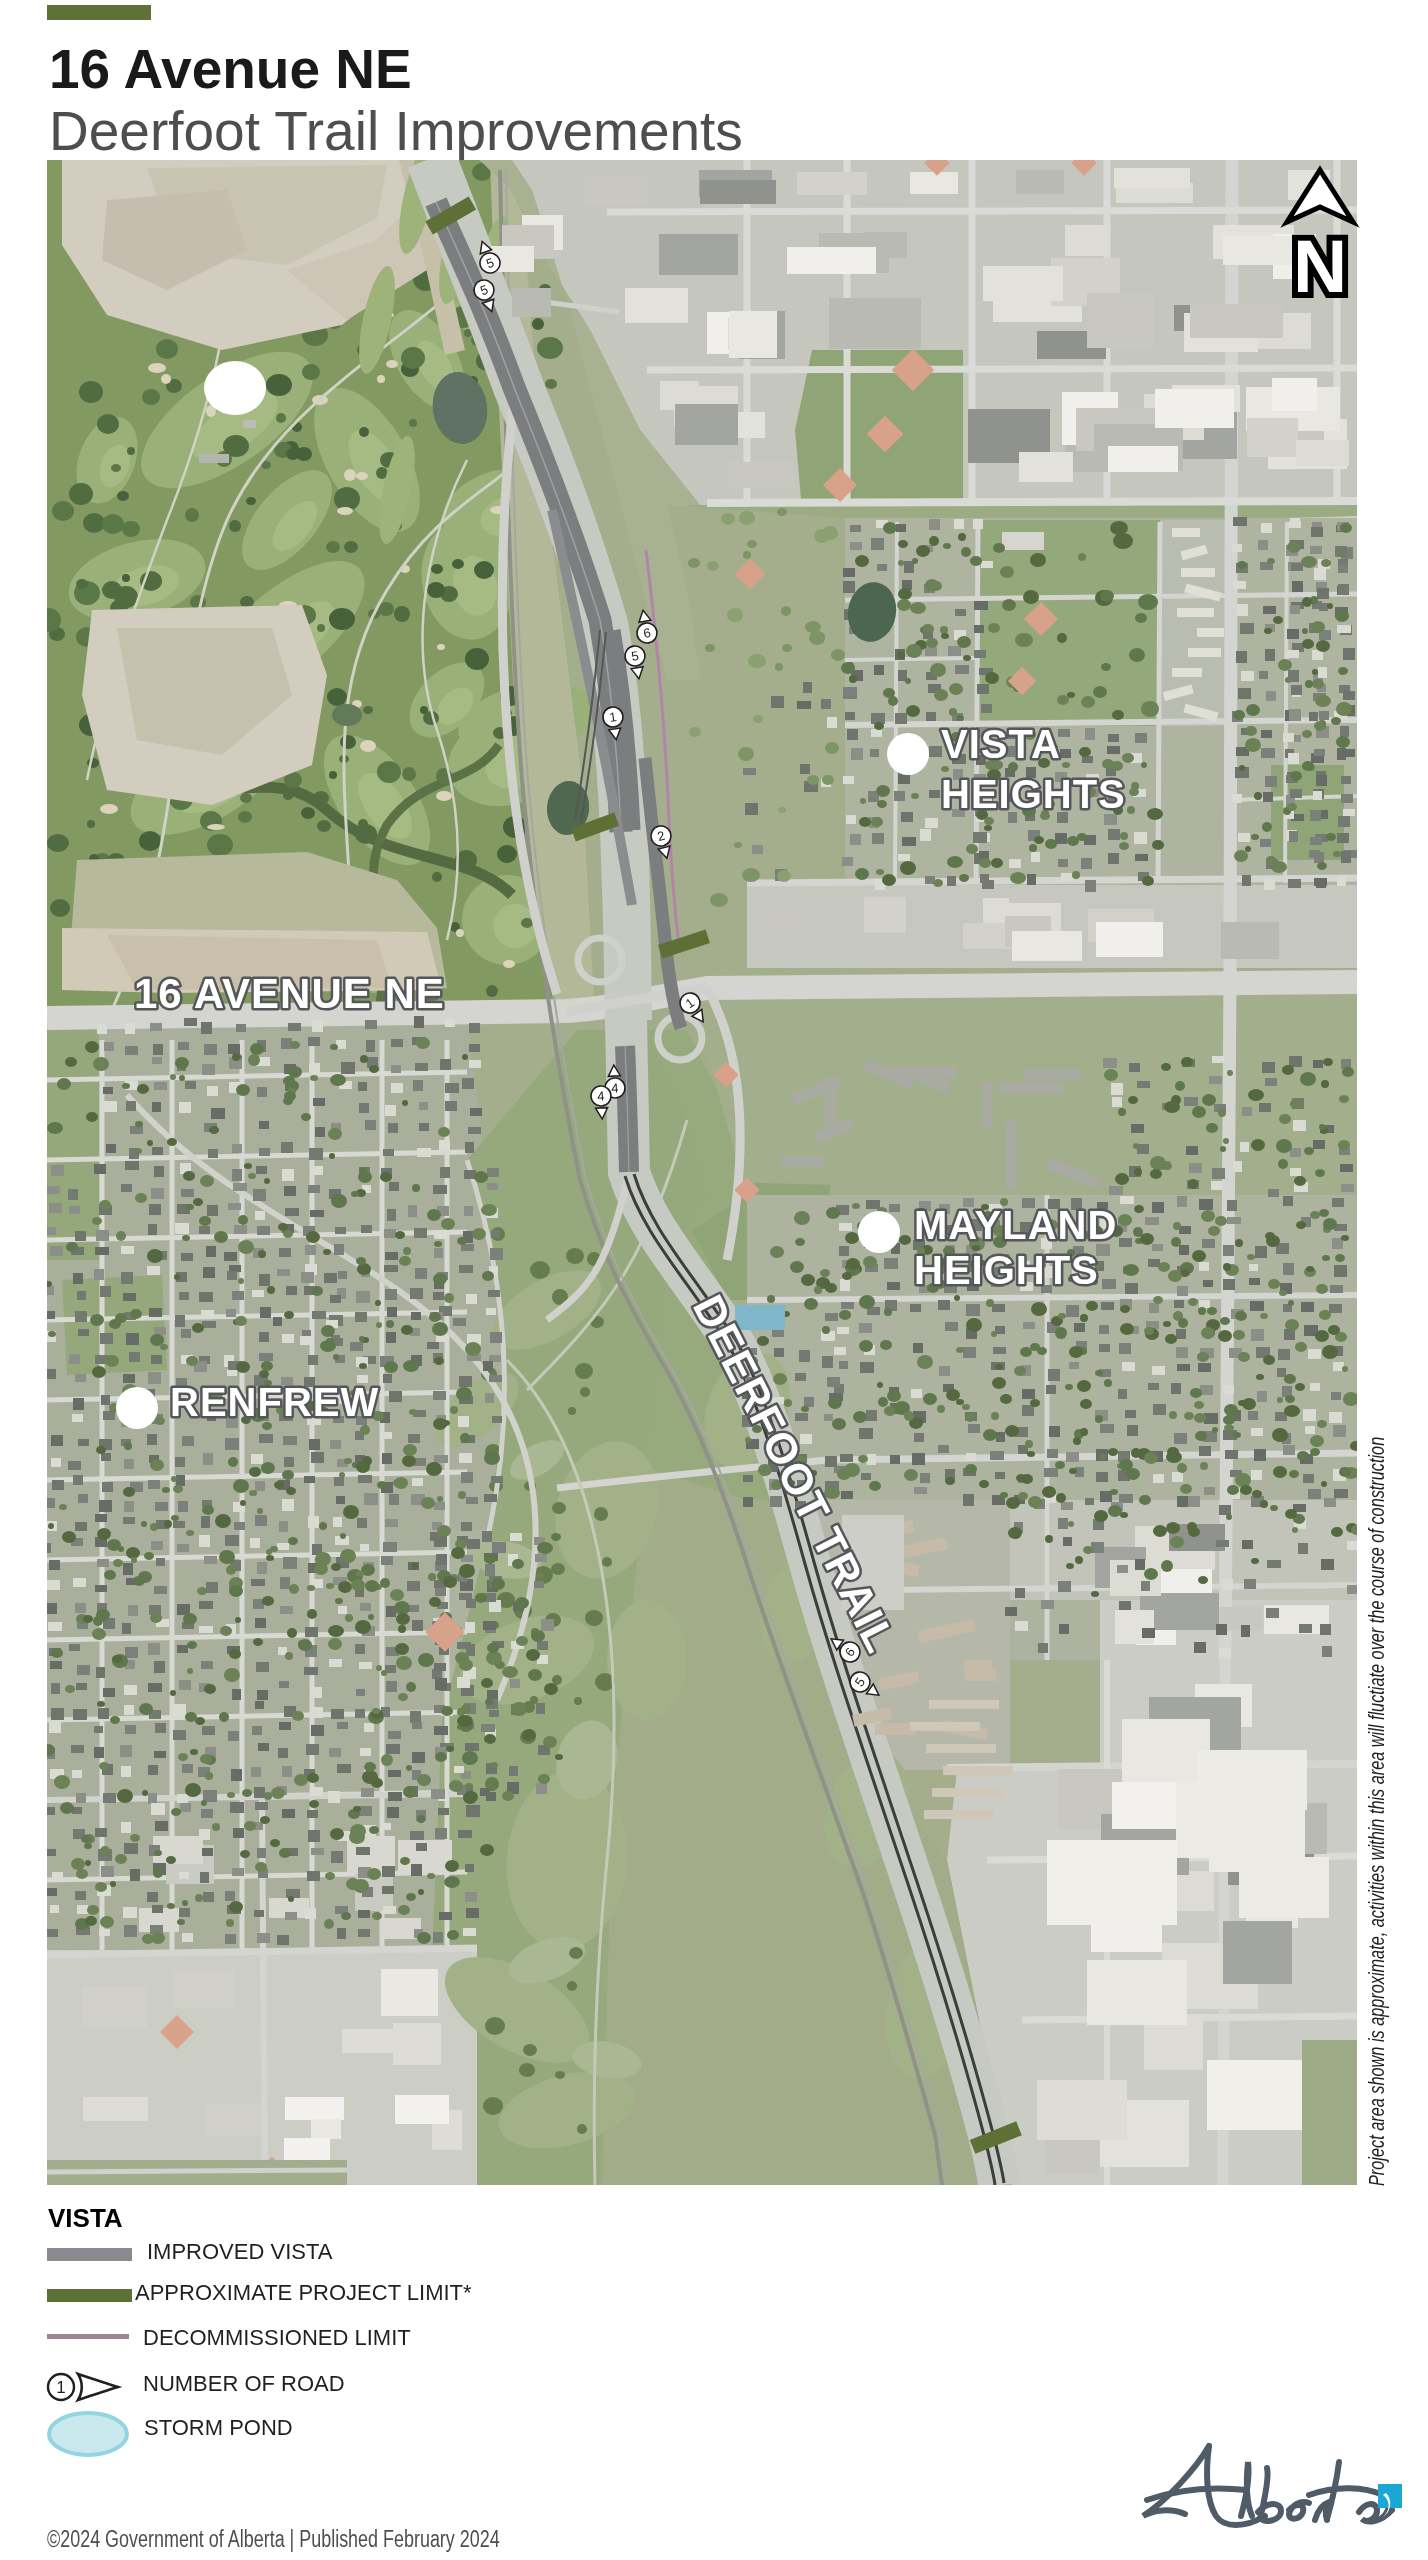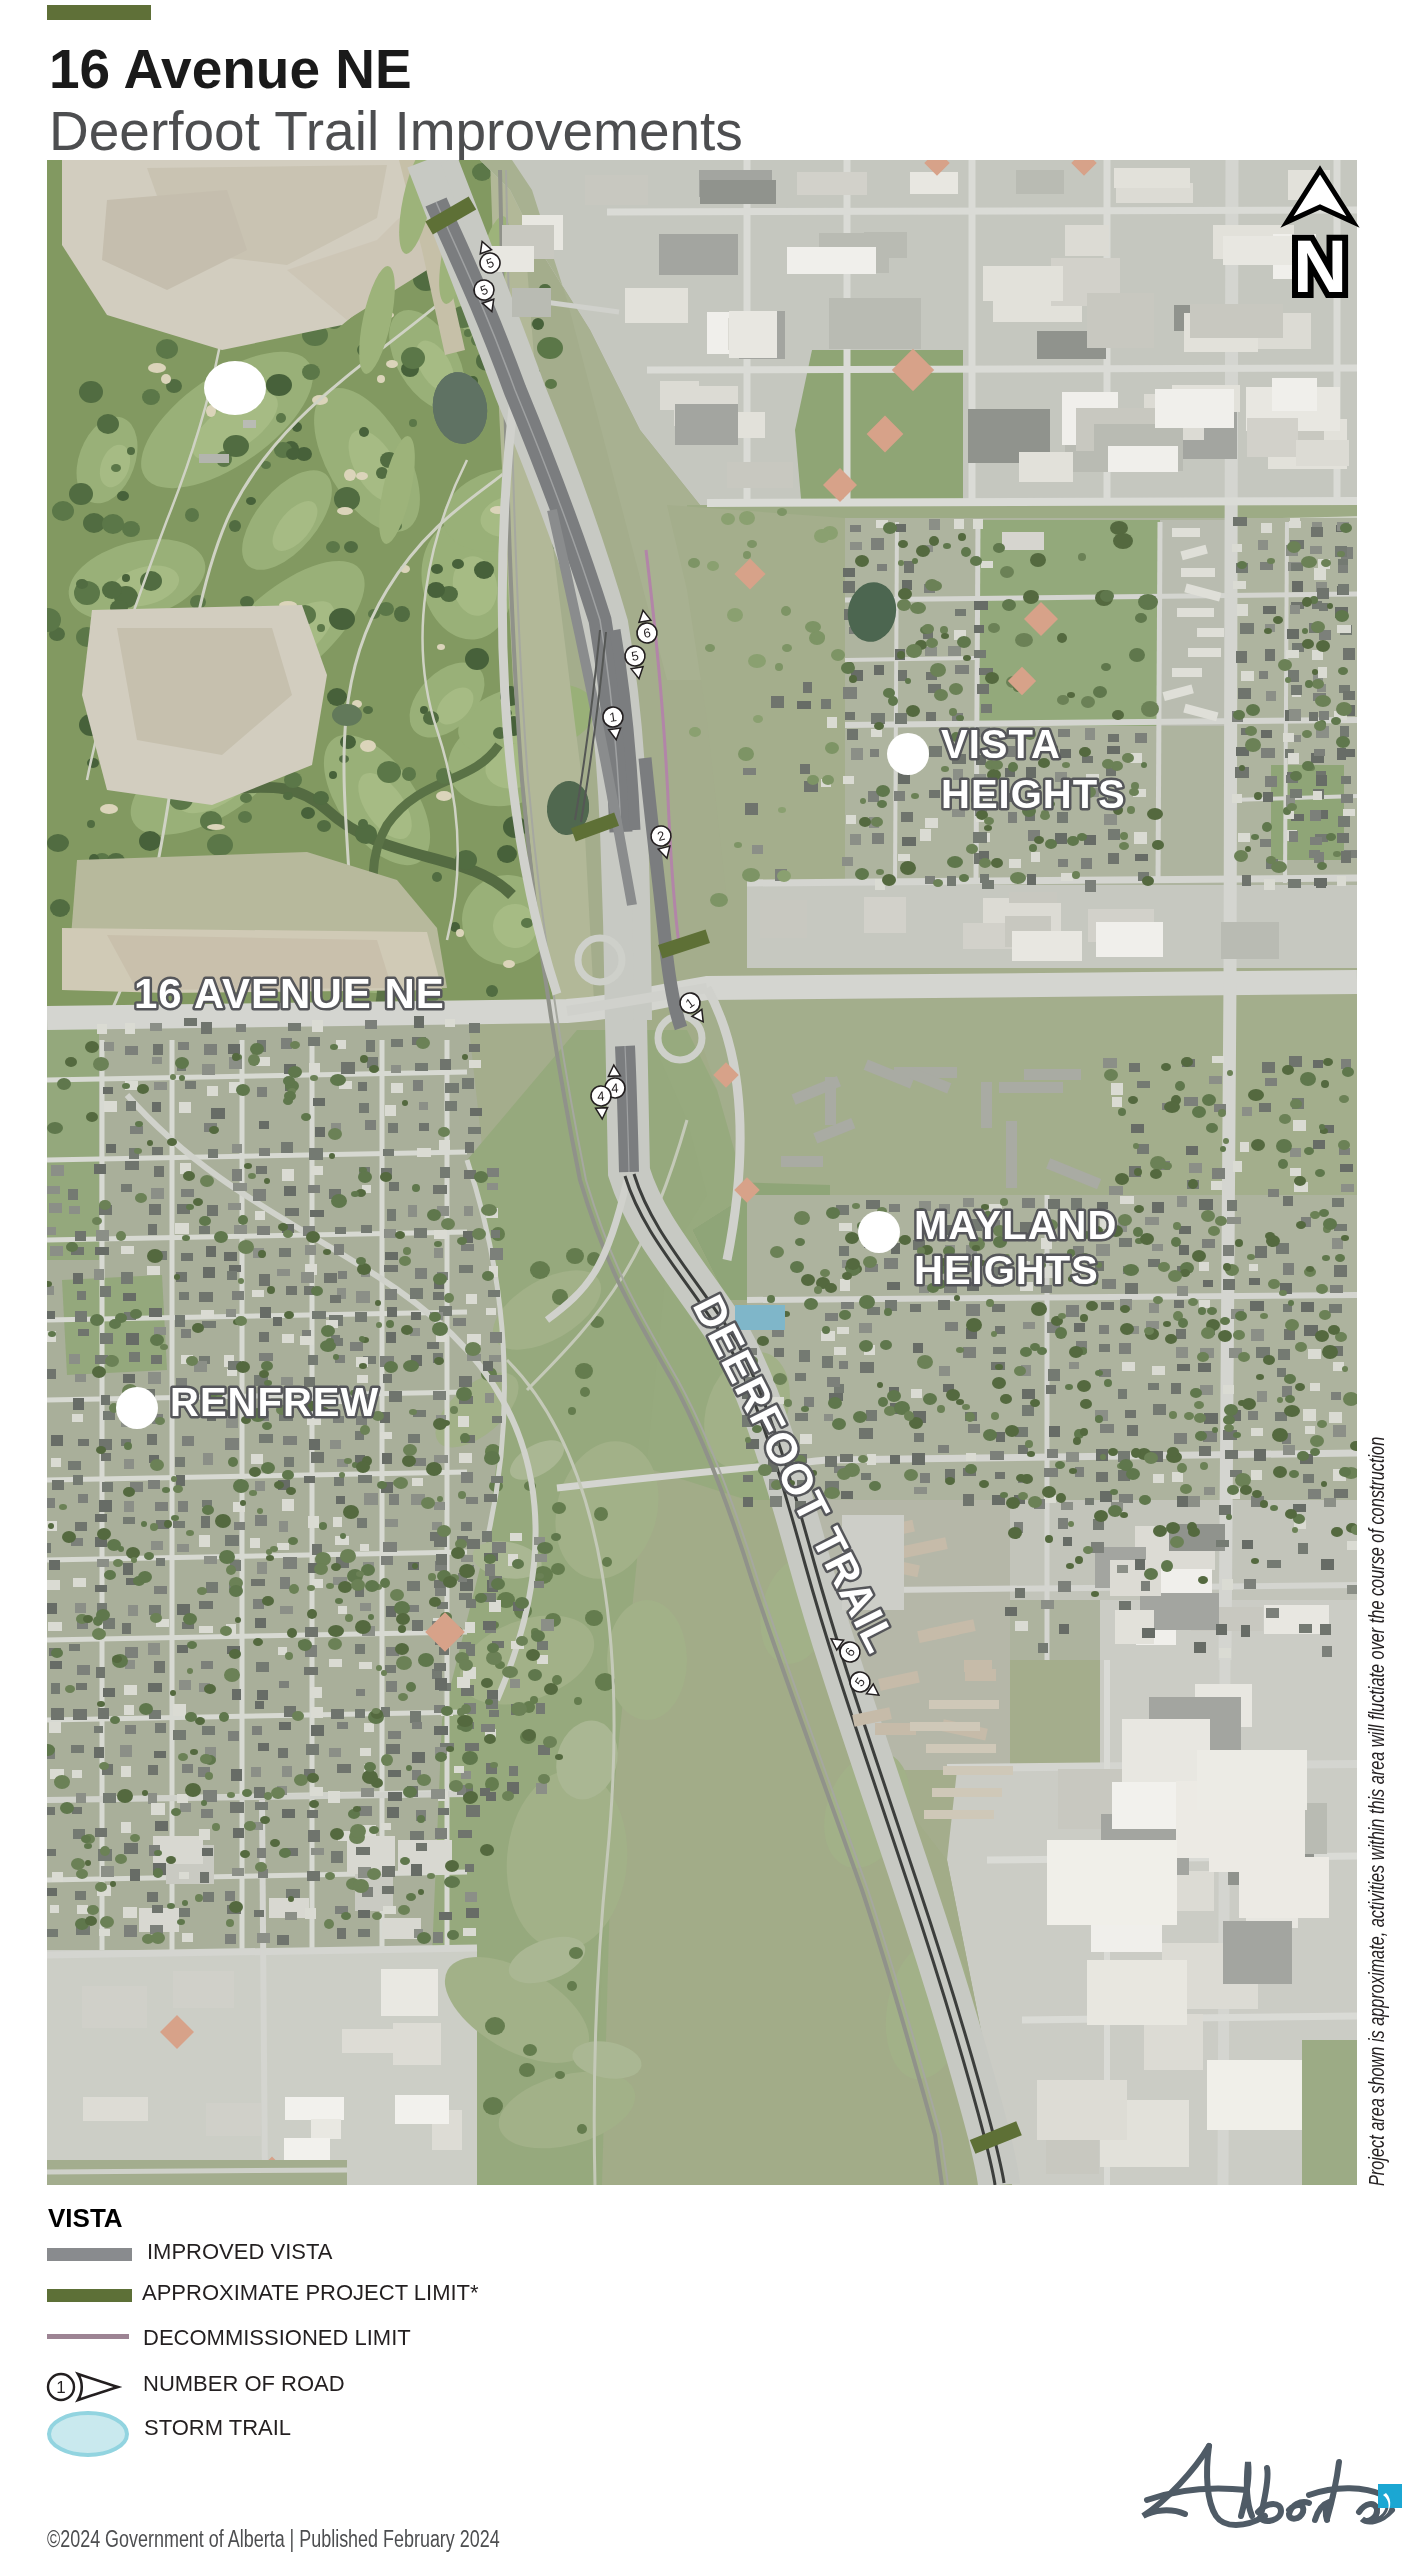--- a/index.html
+++ b/index.html
@@ -3021,33 +3021,33 @@
 </div>
 <svg class="abs" style="left:1280px;top:163px" width="80" height="140" viewBox="0 0 80 140">
 <path d="M 40,7 L 73,59 L 40,44 L 7,59 Z" fill="#ffffff" stroke="#000000" stroke-width="5" stroke-linejoin="miter"></path>
 <text x="40" y="129" font-family="Liberation Sans, sans-serif" font-weight="bold" font-size="75" text-anchor="middle" fill="#ffffff" stroke="#000000" stroke-width="12" paint-order="stroke">N</text>
 </svg>
 <div class="abs" style="left:1364px;top:2186px;transform-origin:0 0;transform:rotate(-90deg) scaleX(0.74);font-size:22px;font-style:italic;color:#231f20;white-space:nowrap">Project area shown is approximate, activities within this area will fluctiate over the course of construction</div>
 <div class="abs" style="left:48px;top:2203px;font-size:26px;font-weight:bold;color:#000">VISTA</div>
 <div class="abs" style="left:47px;top:2248px;width:85px;height:13px;background:#898b8e"></div>
 <div class="abs" style="left:147px;top:2239px;font-size:22px;color:#231f20">IMPROVED VISTA</div>
 <div class="abs" style="left:47px;top:2289px;width:85px;height:13px;background:#5d7037"></div>
-<div class="abs" style="left:142px;top:2280px;font-size:22px;color:#231f20">APPROXIMATE PROJECT LIMIT*</div>
+<div class="abs" style="left:135px;top:2280px;font-size:22px;color:#231f20">APPROXIMATE PROJECT LIMIT*</div>
 <div class="abs" style="left:47px;top:2334px;width:82px;height:5px;background:#9d8494"></div>
 <div class="abs" style="left:143px;top:2325px;font-size:22px;color:#231f20">DECOMMISSIONED LIMIT</div>
 <svg class="abs" style="left:45px;top:2370px" width="85" height="34" viewBox="0 0 85 34">
 <circle cx="16" cy="17" r="13" fill="none" stroke="#231f20" stroke-width="2.4"></circle>
 <text x="16" y="23" font-size="17" text-anchor="middle" font-family="Liberation Sans, sans-serif" fill="#231f20">1</text>
 <path d="M 33,4 C 38,12 38,22 33,30 C 45,26 60,21 73,17 C 60,13 45,8 33,4 Z" fill="none" stroke="#231f20" stroke-width="2.6" stroke-linejoin="miter"></path>
 </svg>
 <div class="abs" style="left:143px;top:2371px;font-size:22px;color:#231f20">NUMBER OF ROAD</div>
 <svg class="abs" style="left:45px;top:2409px" width="88" height="50" viewBox="0 0 88 50">
 <ellipse cx="43" cy="25" rx="39" ry="21" fill="#c9e9ee" stroke="#92d4e0" stroke-width="4"></ellipse>
 </svg>
-<div class="abs" style="left:144px;top:2415px;font-size:22px;color:#231f20">STORM TRAIL</div>
+<div class="abs" style="left:144px;top:2415px;font-size:22px;color:#231f20">STORM POND</div>
 <div class="abs" style="left:47px;top:2526px;font-size:23px;color:#4d4e50;transform:scaleX(0.78);transform-origin:0 0">©2024 Government of Alberta | Published February 2024</div>
 <svg class="abs" style="left:1133px;top:2440px" width="280" height="95" viewBox="0 0 280 95">
 <g fill="none" stroke="#4f5b66" stroke-width="6" stroke-linecap="round">
 <path d="M 76,6 C 62,30 32,62 10,76 C 20,70 38,68 52,74"></path>
 <path d="M 76,6 C 72,35 74,62 83,76 C 91,88 112,88 132,76"></path>
 <path d="M 14,60 C 48,48 85,47 114,50"></path>
 <path d="M 108,76 C 113,58 117,38 115,22 C 113,42 113,62 119,76"></path>
 <path d="M 127,79 C 132,58 136,36 134,28"></path>
 <path d="M 125,72 C 135,61 148,62 148,71 C 148,80 133,84 127,78"></path>
 <path d="M 156,70 C 164,62 172,64 170,72 C 167,80 156,81 156,74 C 158,65 168,60 176,63"></path>

